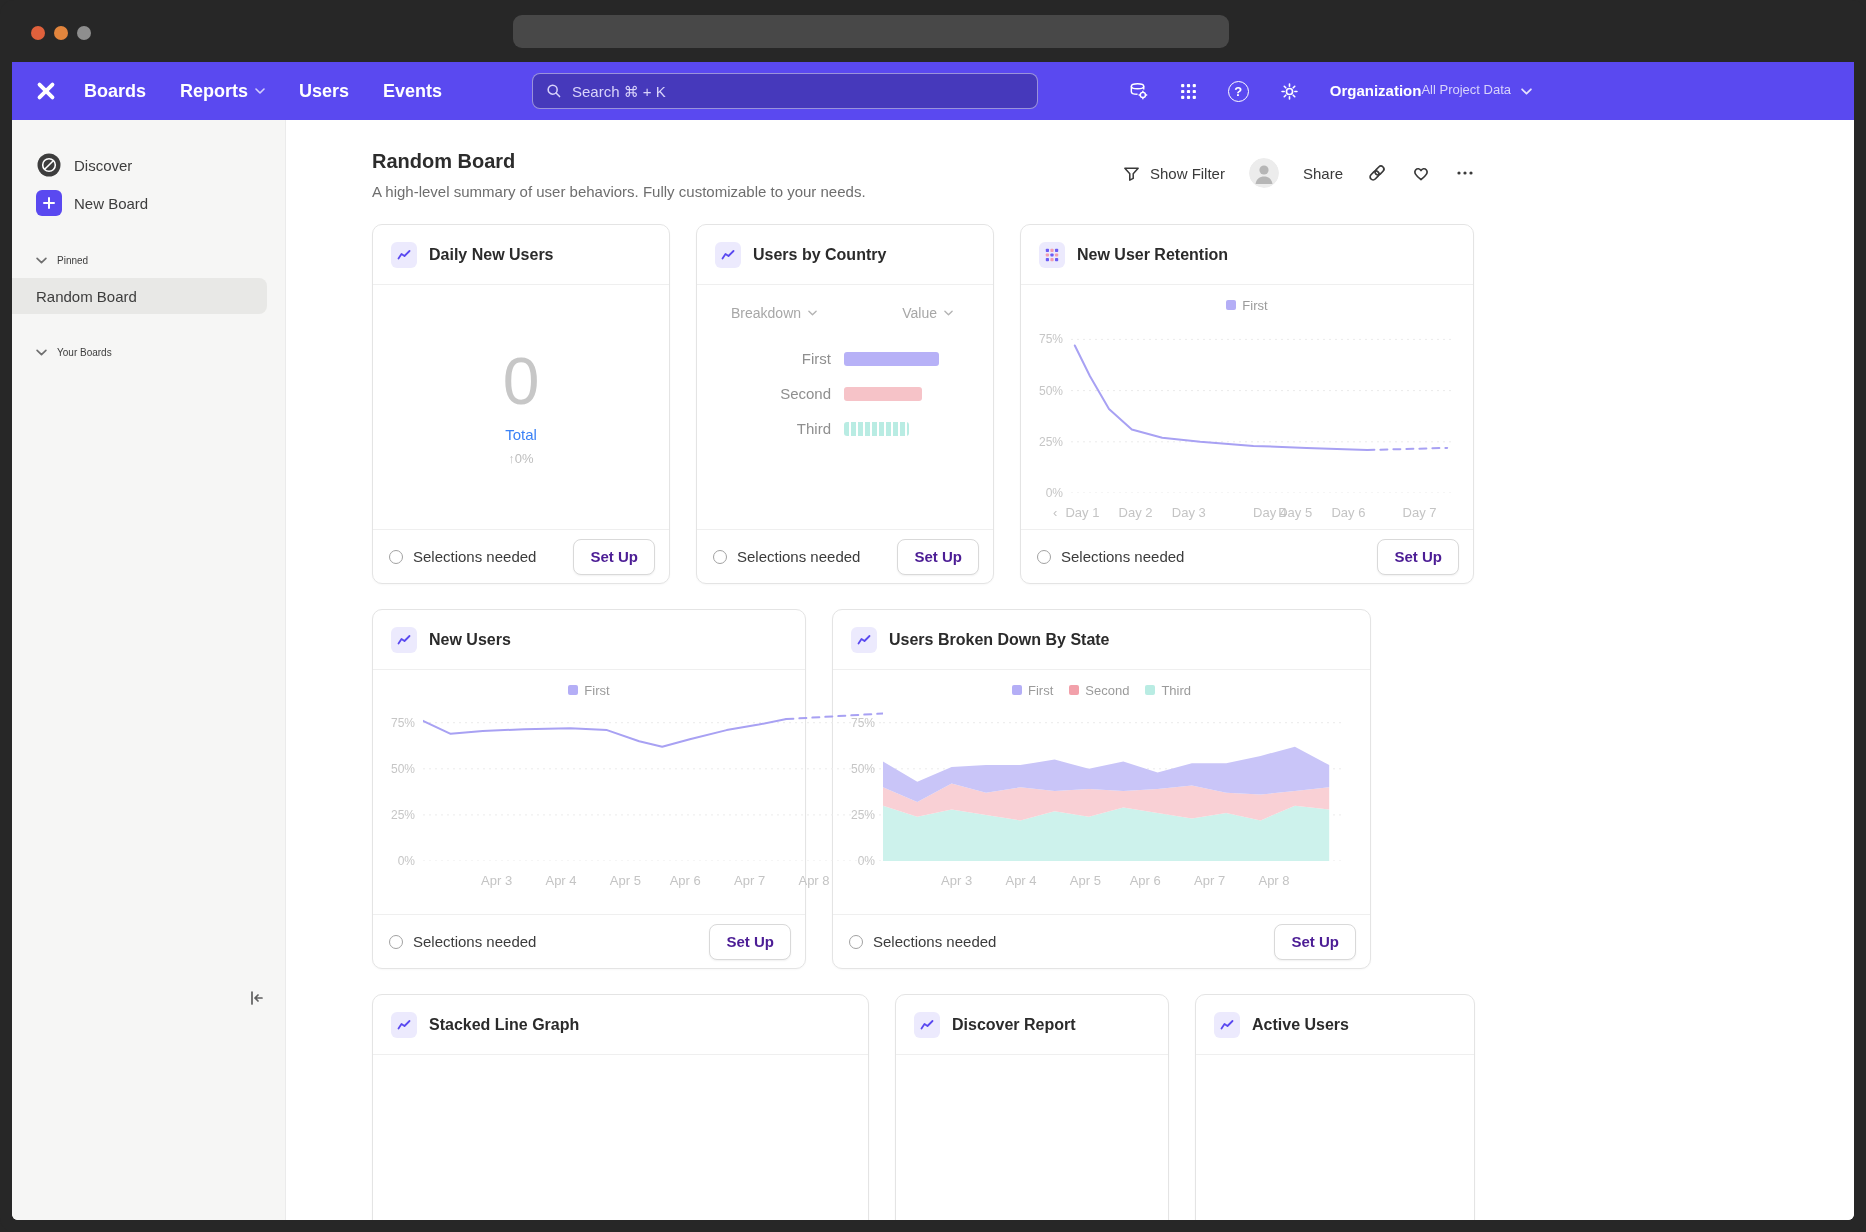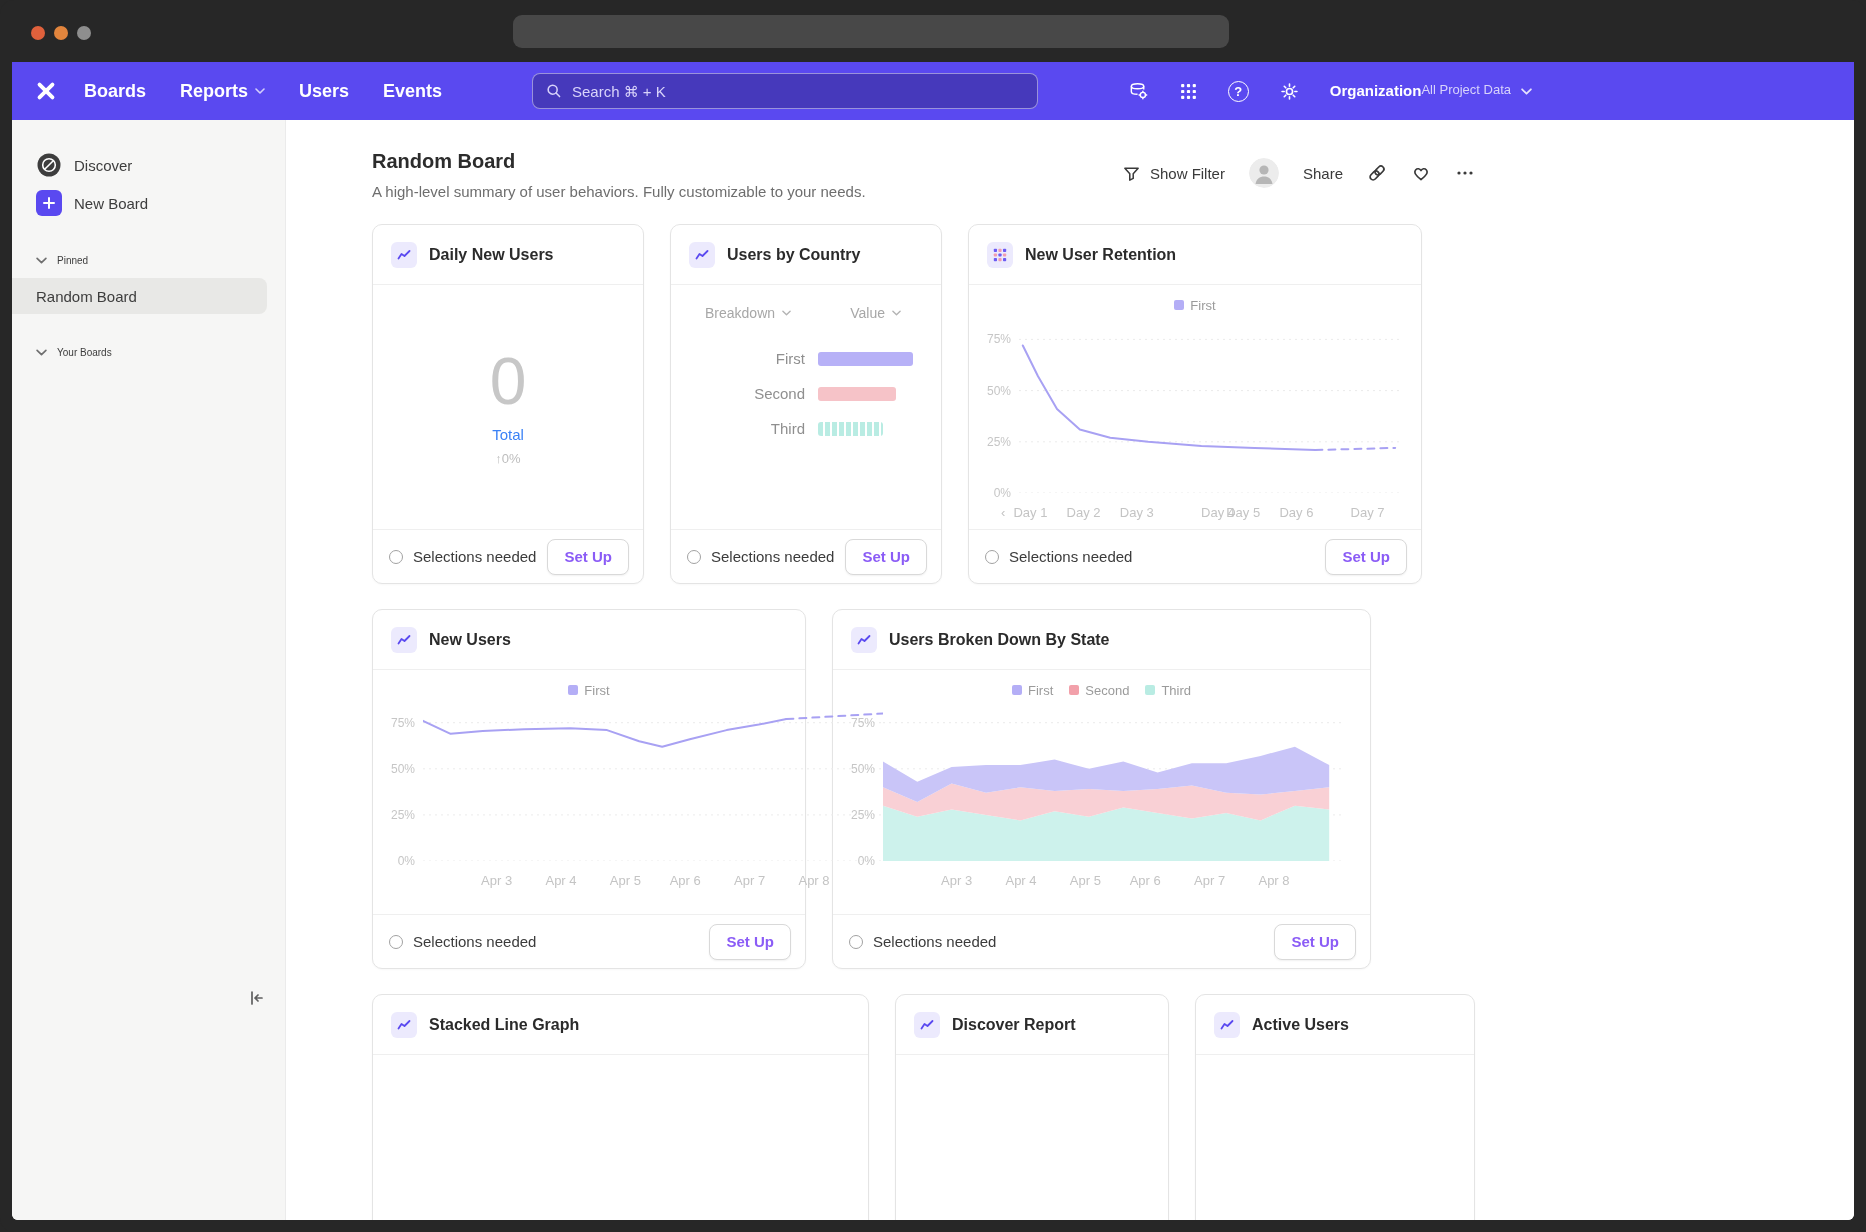--- a/index.html
+++ b/index.html
@@ -53,30 +53,30 @@
   .page-title { font-size:20px; font-weight:700; color:#2c2c2c; line-height:26px; }
   .page-sub { margin-top:8px; font-size:15px; color:#6e6e6e; line-height:20px; }
   .actions { position:absolute; top:38px; right:379px; display:flex; align-items:center; gap:24px; }
   .action { display:flex; align-items:center; gap:9px; font-size:15px; color:#3a3a3a; cursor:pointer; }
   .avatar { width:30px; height:30px; border-radius:50%; overflow:hidden; display:block; cursor:pointer; }
 
   
   .cards { width:1103px; margin-top:22px; }
   .cards-row { display:flex; gap:26px; margin-bottom:25px; }
   .card { border:1px solid #e4e4e4; border-radius:10px; background:#fff; height:360px; display:flex; flex-direction:column; box-shadow:0 1px 2px rgba(0,0,0,0.03); }
-  .w298 { width:272px; } .w454 { width:454px; } .w538 { width:434px; } .w539 { width:539px; }
+  .w298 { width:298px; } .w454 { width:454px; } .w538 { width:434px; } .w539 { width:539px; }
   .w497 { width:497px; } .w274 { width:274px; } .w280 { width:280px; }
   .card-head { height:60px; flex:0 0 60px; border-bottom:1px solid #efefef; display:flex; align-items:center; gap:12px; padding:0 18px; }
   .card-icon { width:26px; height:26px; flex:0 0 26px; background:#eceafd; border-radius:6px; display:flex; align-items:center; justify-content:center; }
   .card-title { font-size:16px; font-weight:700; color:#2b2b2b; white-space:nowrap; }
   .card-body { flex:1; position:relative; min-height:0; }
   .card-foot { flex:0 0 54px; border-top:1px solid #efefef; display:flex; align-items:center; gap:10px; padding:0 14px 0 16px; margin-top:auto; }
   .sel-circle { width:14px; height:14px; border:1.5px solid #a2a2a2; border-radius:50%; flex:0 0 14px; }
   .sel-text { font-size:15px; color:#3b3b3b; }
-  .setup-btn { margin-left:auto; height:36px; padding:0 16px; background:#fff; border:1px solid #d9d9d9; border-radius:8px; font-size:15px; font-weight:600; color:#8b5cf6; font-family:inherit; cursor:pointer; box-shadow:0 1px 2px rgba(0,0,0,0.06);text-align:right; }
+  .setup-btn { margin-left:auto; height:36px; padding:0 16px; background:#fff; border:1px solid #d9d9d9; border-radius:8px; font-size:15px; font-weight:600; color:#4c1d95; font-family:inherit; cursor:pointer; box-shadow:0 1px 2px rgba(0,0,0,0.06);text-align:right; }
 
   
   .big-num-wrap { height:100%; display:flex; flex-direction:column; align-items:center; justify-content:center; }
   .big-num { font-size:66px; color:#c7c7c7; line-height:1; }
   .big-label { margin-top:12px; font-size:15px; color:#3b82f6; }
   .big-delta { margin-top:8px; font-size:13px; color:#bdbdbd; }
 
   
   .country-body { padding-top:20px; }
   .country-cols { display:flex; justify-content:space-between; padding:0 40px 0 34px; font-size:14px; color:#a7a7a7; margin-bottom:20px; }

